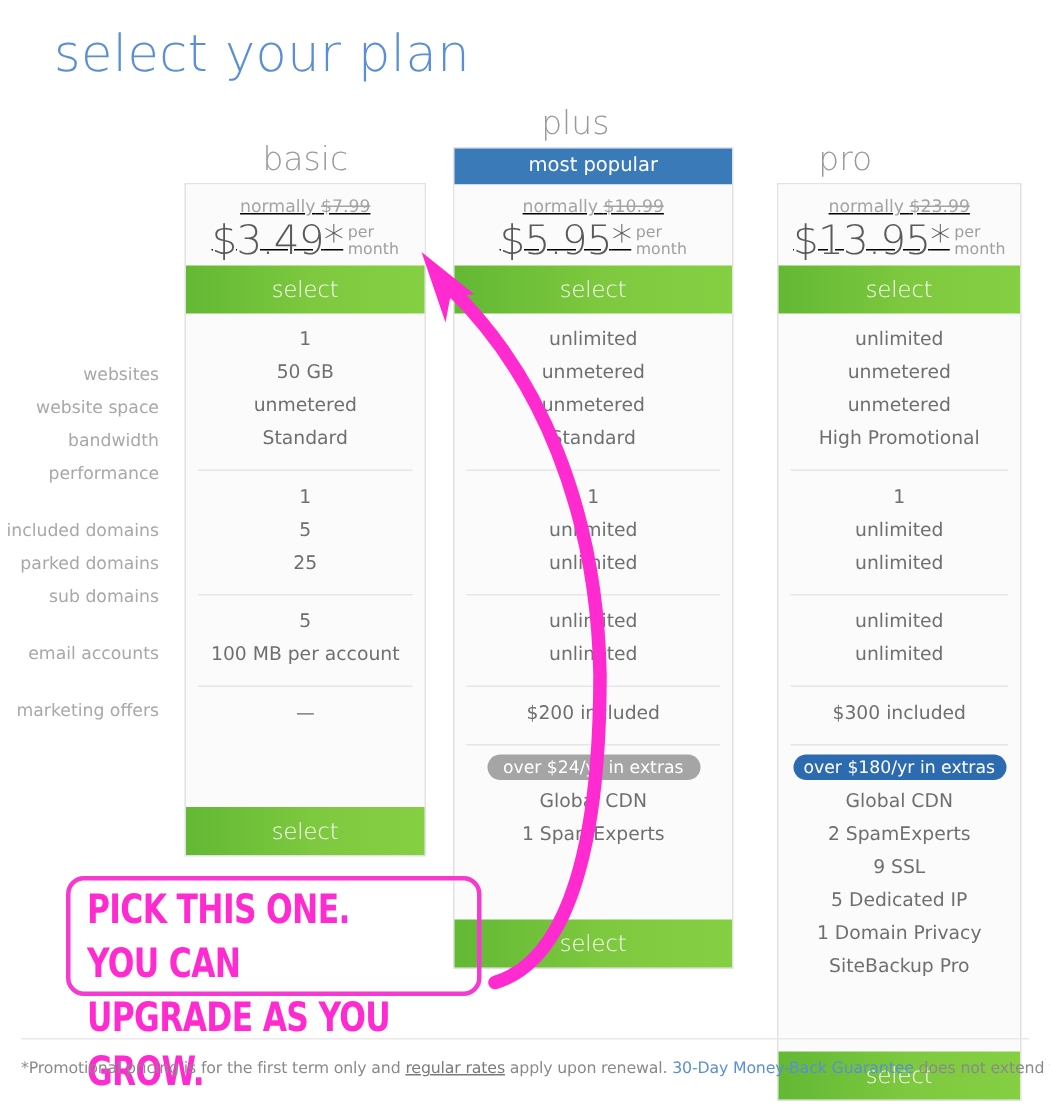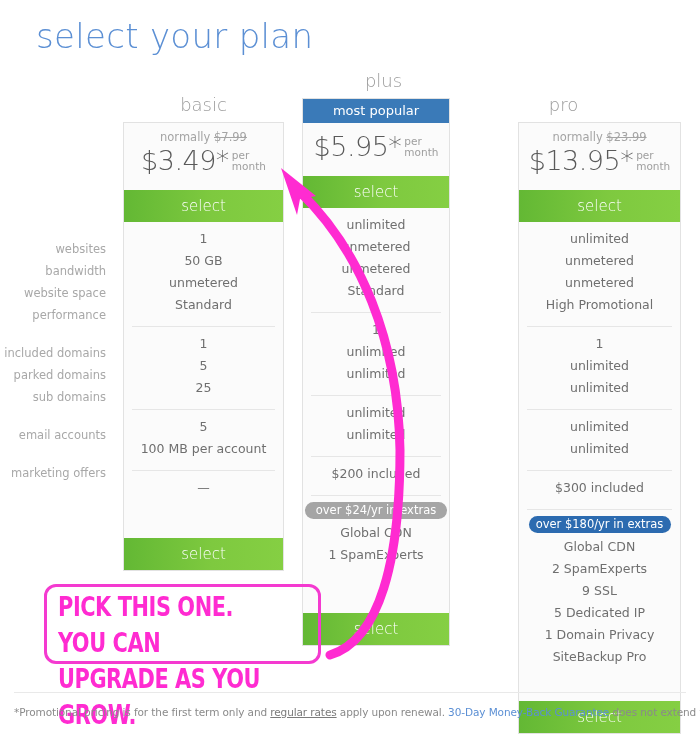--- a/index.html
+++ b/index.html
@@ -39,56 +39,57 @@
   .plan-name-row {
     position: absolute;
     top: 0;
     left: 0;
     width: 700px;
     height: 28px;
   }
   .plan-name {
     position: absolute;
     text-align: center;
-    font-size: 18px;
+    font-size: 22px;
     color: #9a9a9a;
     font-weight: 300;
     font-family: "DejaVu Sans", sans-serif;
   }
   .plan-name.basic { left: 123px; width: 161px; top: 26px; }
   .plan-name.plus  { left: 302px; width: 163px; top: 2px; }
   .plan-name.pro   { left: 482px; width: 163px; top: 26px; }
 
   
   .card {
     position: absolute;
     background: #fbfbfb;
     border: 1px solid #e2e2e2;
     box-sizing: border-box;
   }
   .card.basic { left: 123px; top: 54px; width: 161px; height: 449px; }
-  .card.plus  { left: 302px; top: 30px; width: 148px; height: 548px; }
+  .card.plus  { left: 302px; top: 30px; width: 187px; height: 548px; }
   .card.pro   { left: 482px; top: 54px; width: 163px; height: 612px; margin-left: 36px; }
 
   .most-popular {
     height: 24px;
     line-height: 24px;
     background: #3a7ab8;
     color: #ffffff;
     text-align: center;
     font-size: 13px;
     font-weight: 400;
     font-family: "DejaVu Sans", sans-serif;
   }
 
   .price-box {
     background: #fbfbfb;
     padding-top: 7px;
-    padding-bottom: 14px;
-    text-align: center;
+    padding-bottom: 1px;
+    text-align: center;
+    text-decoration: underline;
   }
   .normally {
     font-size: 11.5px;
     color: #a4a4a4;
     font-family: "DejaVu Sans", sans-serif;
   }
   .normally .strike {
     text-decoration: line-through;
   }
   .price-line {
@@ -249,22 +250,22 @@
 <div class="plans">
 
   <div class="plan-name-row">
     <div class="plan-name basic">basic</div>
     <div class="plan-name plus">plus</div>
     <div class="plan-name pro">pro</div>
   </div>
 
   <div class="row-labels" style="position:absolute; left:0; top:170px;">
     <div class="row-label">websites</div>
+    <div class="row-label">website space</div>
     <div class="row-label">bandwidth</div>
-    <div class="row-label">website space</div>
     <div class="row-label">performance</div>
     <div class="row-gap"></div>
     <div class="row-label">included domains</div>
     <div class="row-label">parked domains</div>
     <div class="row-label">sub domains</div>
     <div class="row-gap"></div>
     <div class="row-label">email accounts</div>
     <div class="row-gap"></div>
     <div class="row-label">marketing offers</div>
   </div>
@@ -294,20 +295,24 @@
       <div class="feat">100 MB per account</div>
       <div class="group-gap"></div>
       <div class="feat">—</div>
     </div>
     <div class="select-btn" style="position:absolute; bottom:0; left:0; right:0;">select</div>
   </div>
 
   <div class="card plus">
     <div class="most-popular">most popular</div>
     <div class="price-box">
+      <div class="normally">
+        <span>normally</span>
+        <span class="strike">$10.99</span>
+      </div>
       <div class="price-line">
         <span class="amount">$5.95</span><span class="amount ast">*</span><span class="permonth"><span>per</span><br><span>month</span></span>
       </div>
     </div>
     <div class="select-btn">select</div>
     <div class="features">
       <div class="feat">unlimited</div>
       <div class="feat">unmetered</div>
       <div class="feat">unmetered</div>
       <div class="feat">Standard</div>

